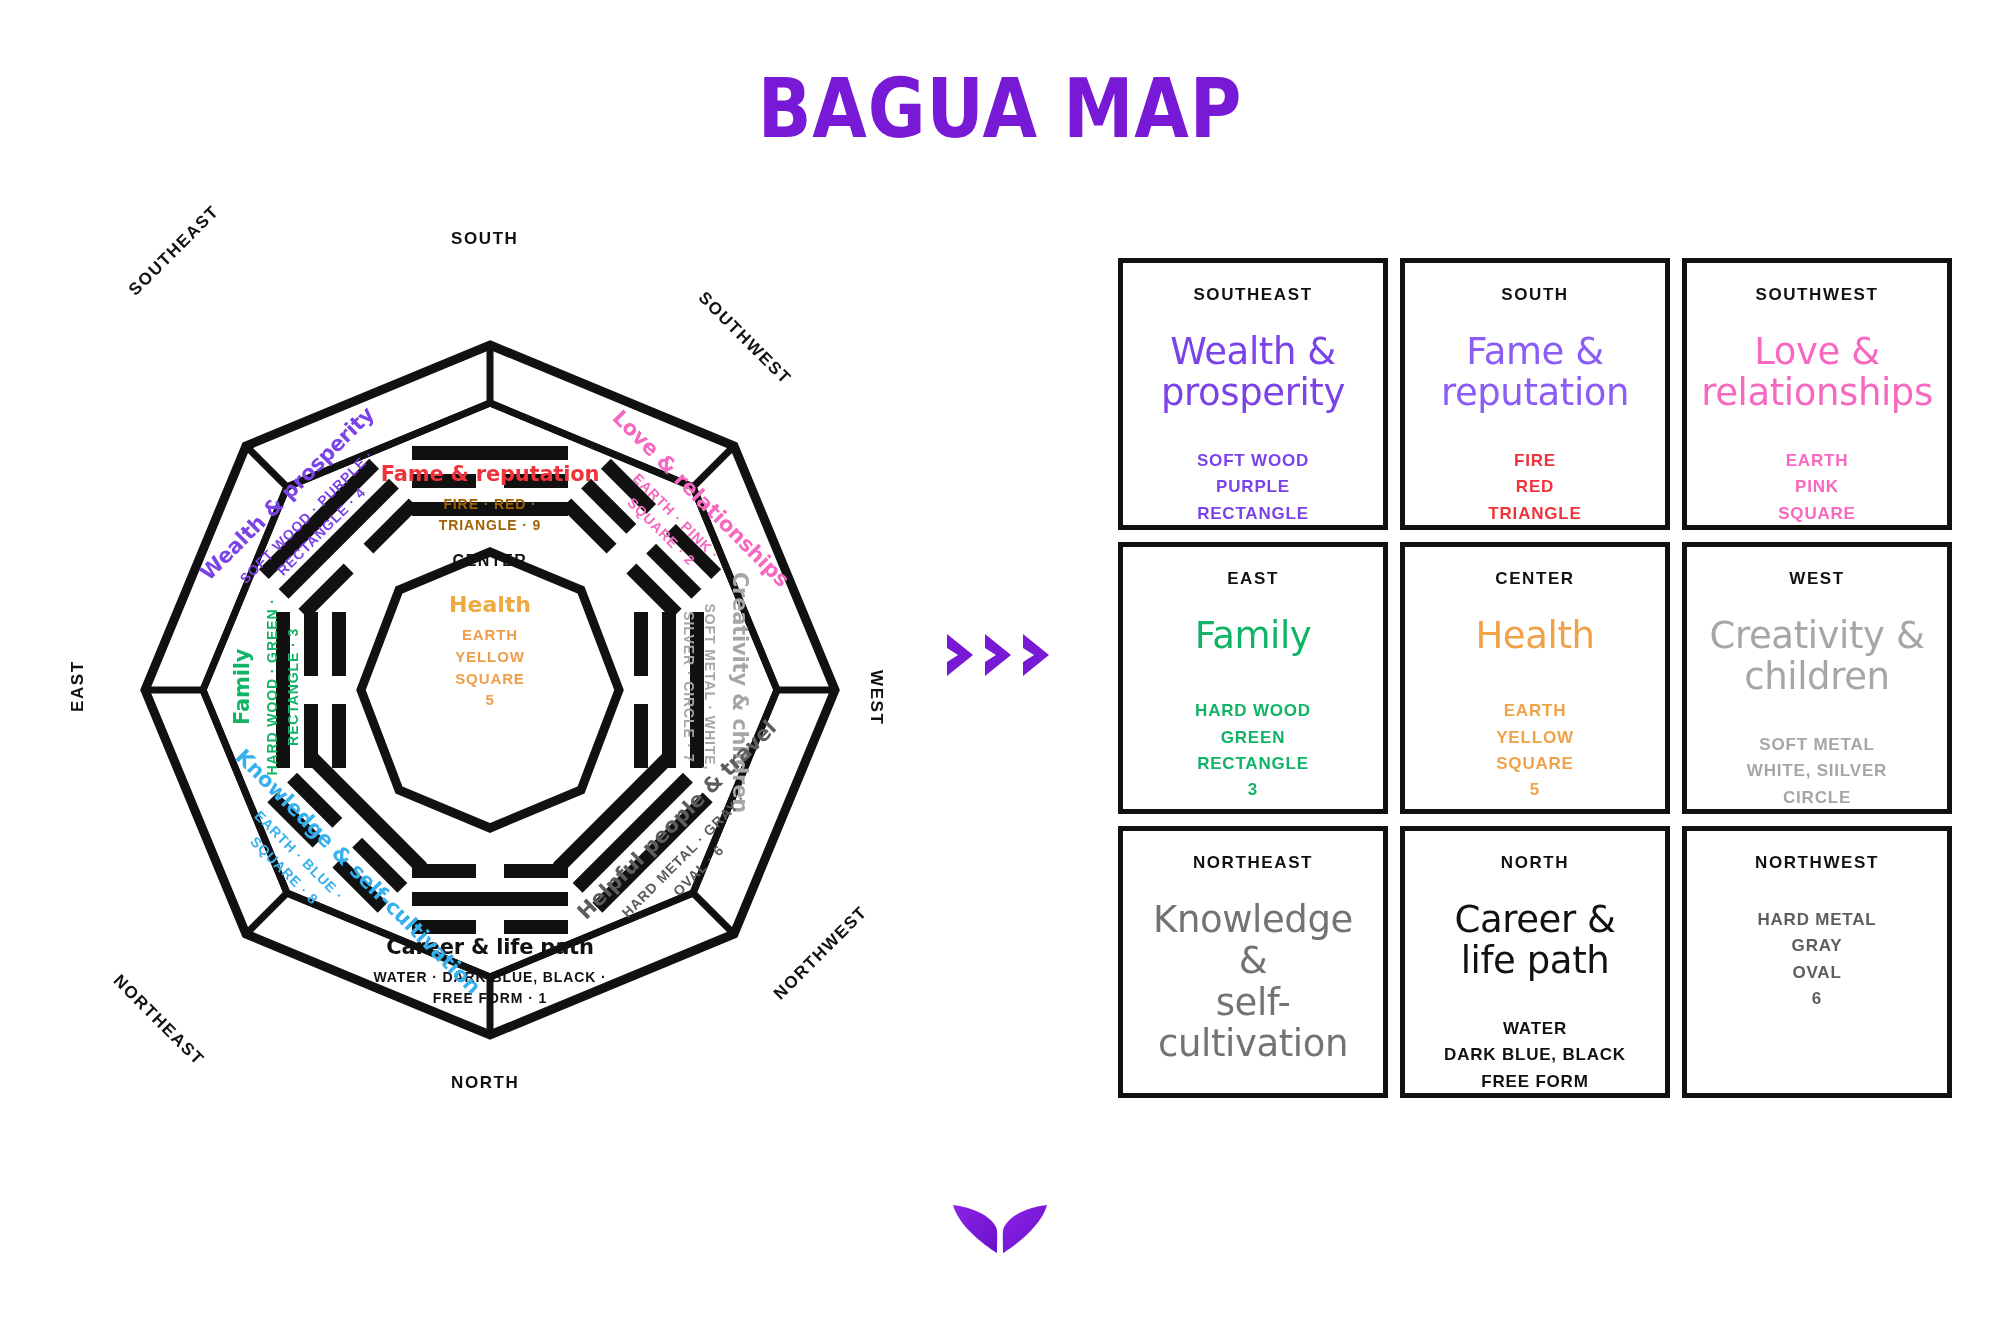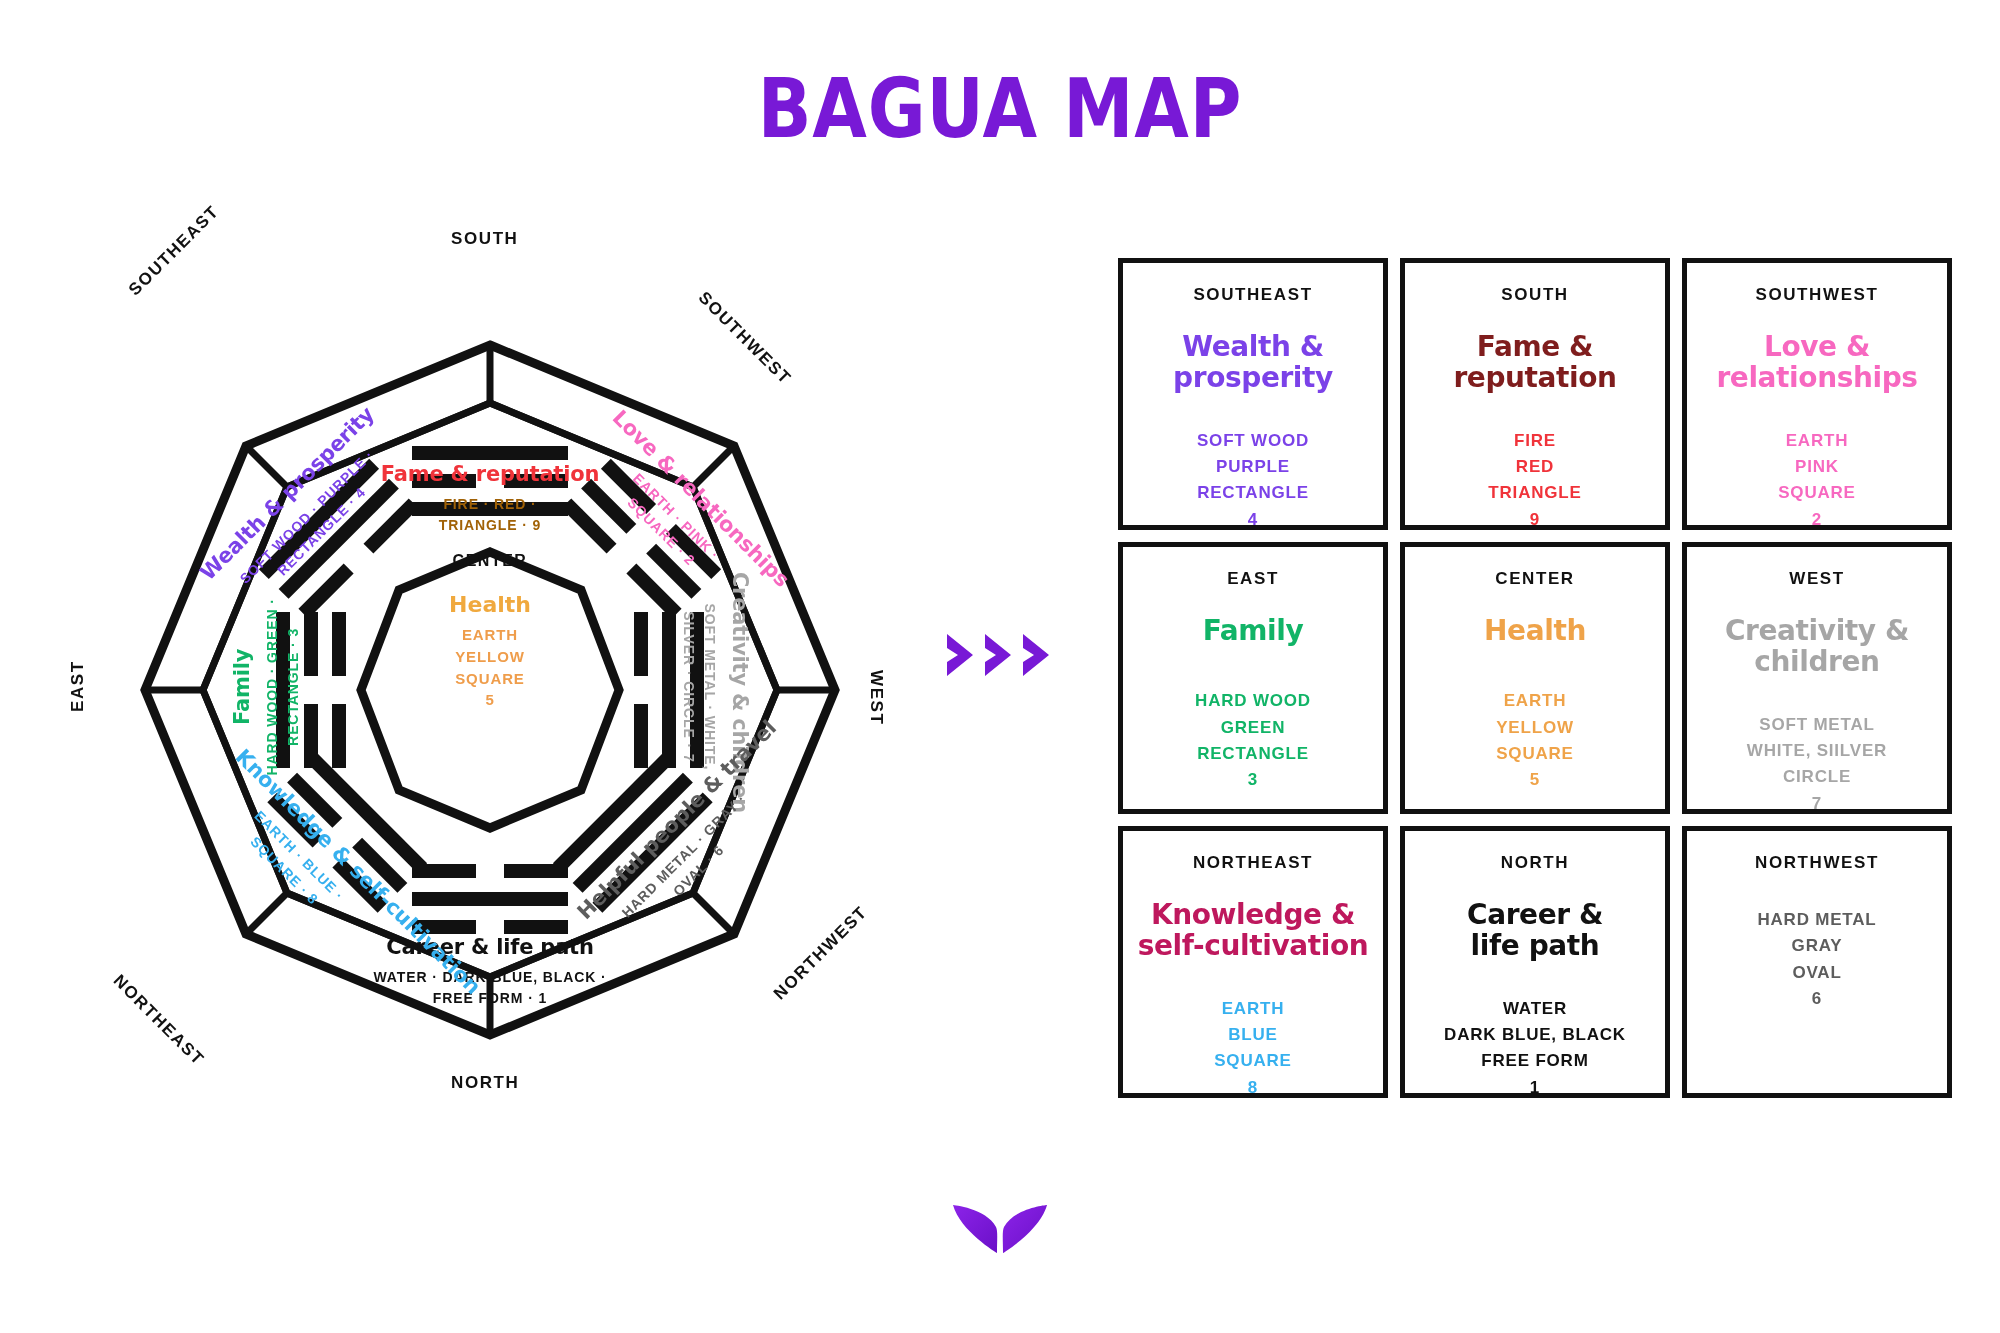--- a/index.html
+++ b/index.html
@@ -126,22 +126,22 @@
   }
   .card-dir {
     font-family: "Liberation Sans", sans-serif;
     font-weight: 700;
     font-size: 17px;
     letter-spacing: 1.6px;
     color: #111111;
   }
   .card-title {
     font-family: "DejaVu Sans", sans-serif;
-    font-weight: 700;
-    font-size: 28px;
+    font-weight: 400;
+    font-size: 37px;
     line-height: 1.12;
     letter-spacing: -0.4px;
     margin-top: 26px;
     white-space: pre-line;
   }
   .card-title.one-line { margin-top: 26px; }
   .card-attrs {
     font-family: "Liberation Sans", sans-serif;
     font-weight: 700;
     font-size: 17px;
@@ -372,21 +372,21 @@
       <div class="card-attrs sp2" style="color: rgb(123, 66, 232); text-align: center;">
         <div>SOFT WOOD</div>
         <div>PURPLE</div>
         <div>RECTANGLE</div>
         <div class="card-num">4</div>
       </div>
     </div>
 
     <div class="card">
       <div class="card-dir">SOUTH</div>
-      <div class="card-title" style="color: #7f1d1d;">Fame &amp;
+      <div class="card-title" style="color: #8b5cf6;">Fame &amp;
 reputation</div>
       <div class="card-attrs sp2" style="color: rgb(240, 51, 58);">
         <div>FIRE</div>
         <div>RED</div>
         <div>TRIANGLE</div>
         <div class="card-num">9</div>
       </div>
     </div>
 
     <div class="card">
@@ -430,21 +430,21 @@
       <div class="card-attrs sp2" style="color: rgb(166, 166, 166);">
         <div>SOFT METAL</div>
         <div>WHITE, SIILVER</div>
         <div>CIRCLE</div>
         <div class="card-num">7</div>
       </div>
     </div>
 
     <div class="card">
       <div class="card-dir">NORTHEAST</div>
-      <div class="card-title" style="color: #be185d;">Knowledge &amp;
+      <div class="card-title" style="color: #737373;">Knowledge &amp;
 self-cultivation</div>
       <div class="card-attrs sp2" style="color: rgb(54, 176, 239);">
         <div>EARTH</div>
         <div>BLUE</div>
         <div>SQUARE</div>
         <div class="card-num">8</div>
       </div>
     </div>
 
     <div class="card">

